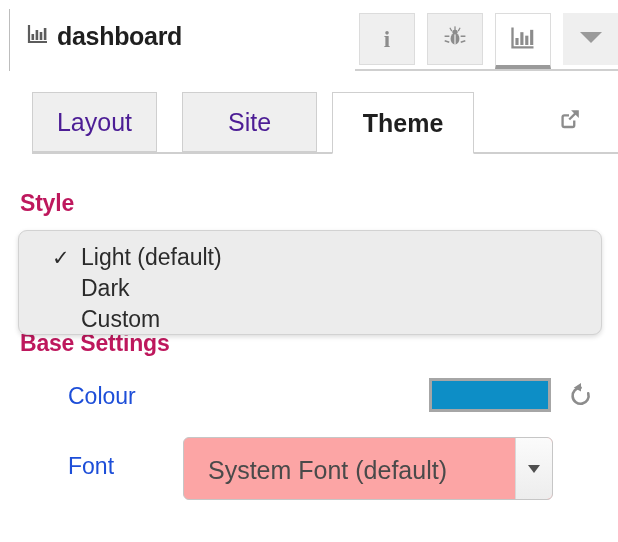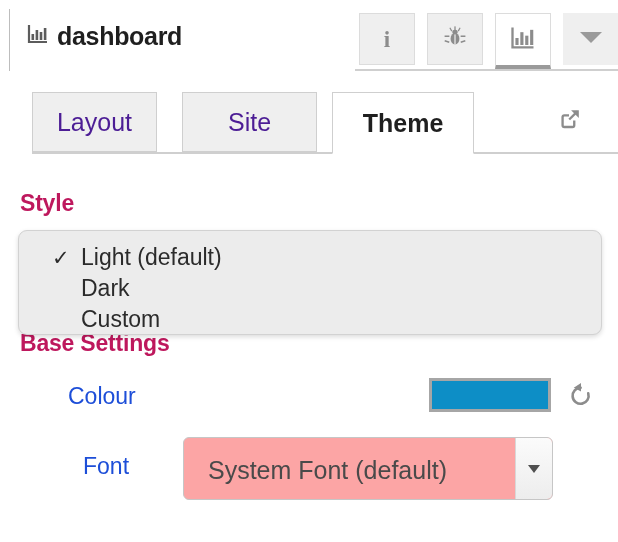--- a/index.html
+++ b/index.html
@@ -150,21 +150,21 @@
   #heading-style { left: 20px; top: 192px; }
   #heading-base  { left: 20px; top: 332px; }
 
   .field-label {
     position: absolute;
     font-size: 23px;
     color: #1d4ed8;
     line-height: 1;
   }
   #label-colour { left: 68px; top: 385px; }
-  #label-font   { left: 83px; top: 455px; }
+  #label-font   { left: 68px; top: 455px; }
 
   .colour-swatch {
     position: absolute;
     left: 429px; top: 378px;
     width: 122px; height: 34px;
     box-sizing: border-box;
     border: 3px solid #a6a6a6;
     cursor: pointer;
   }
   .colour-reset {

